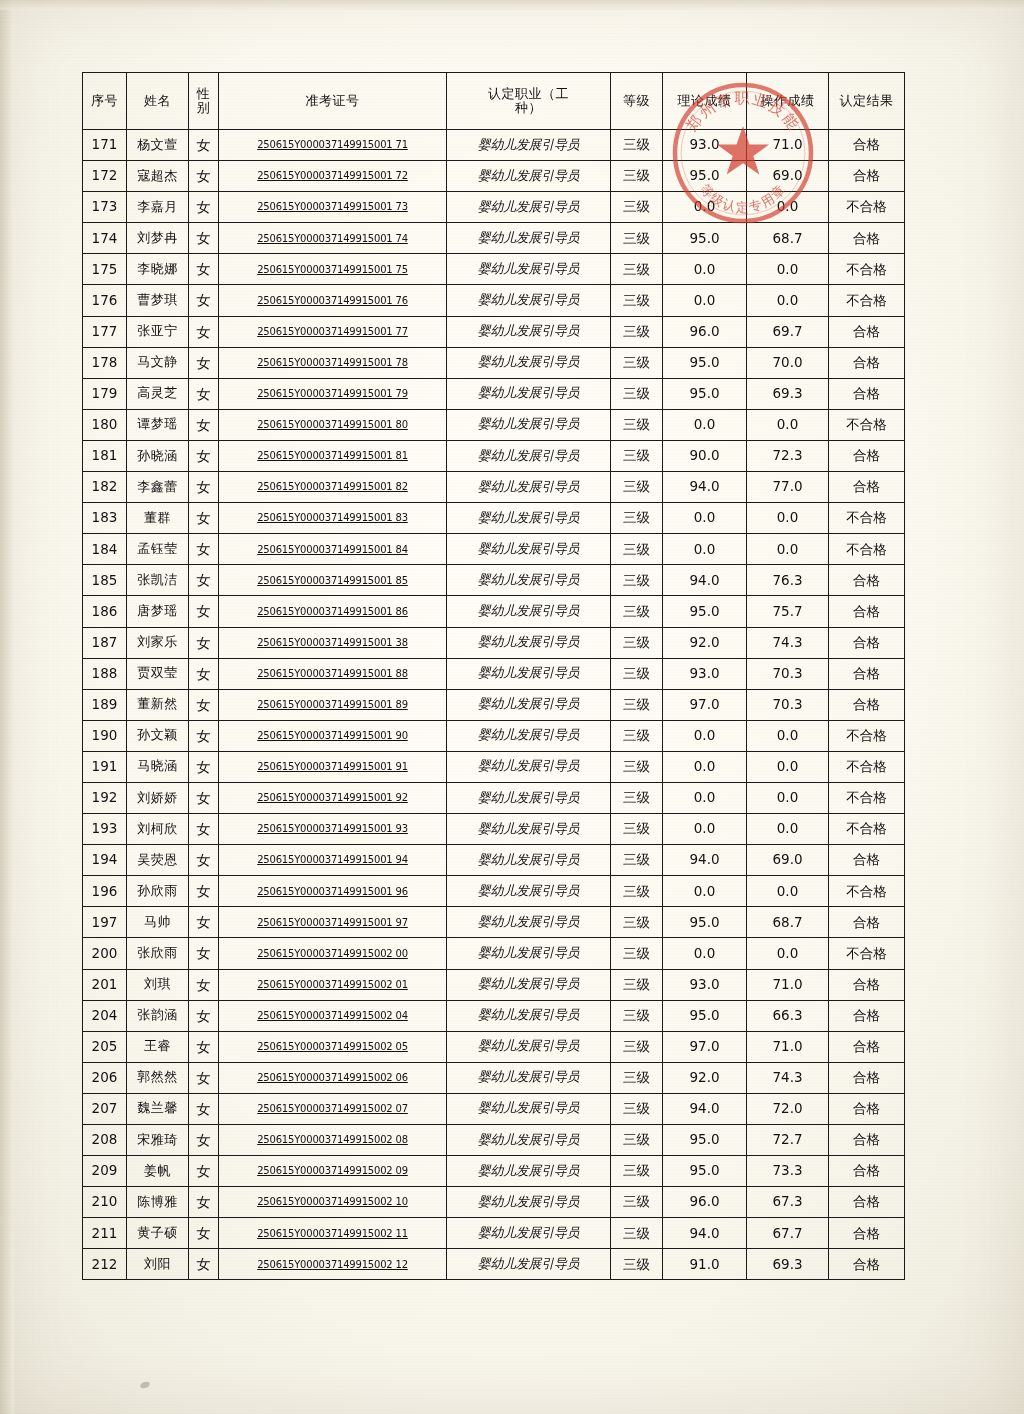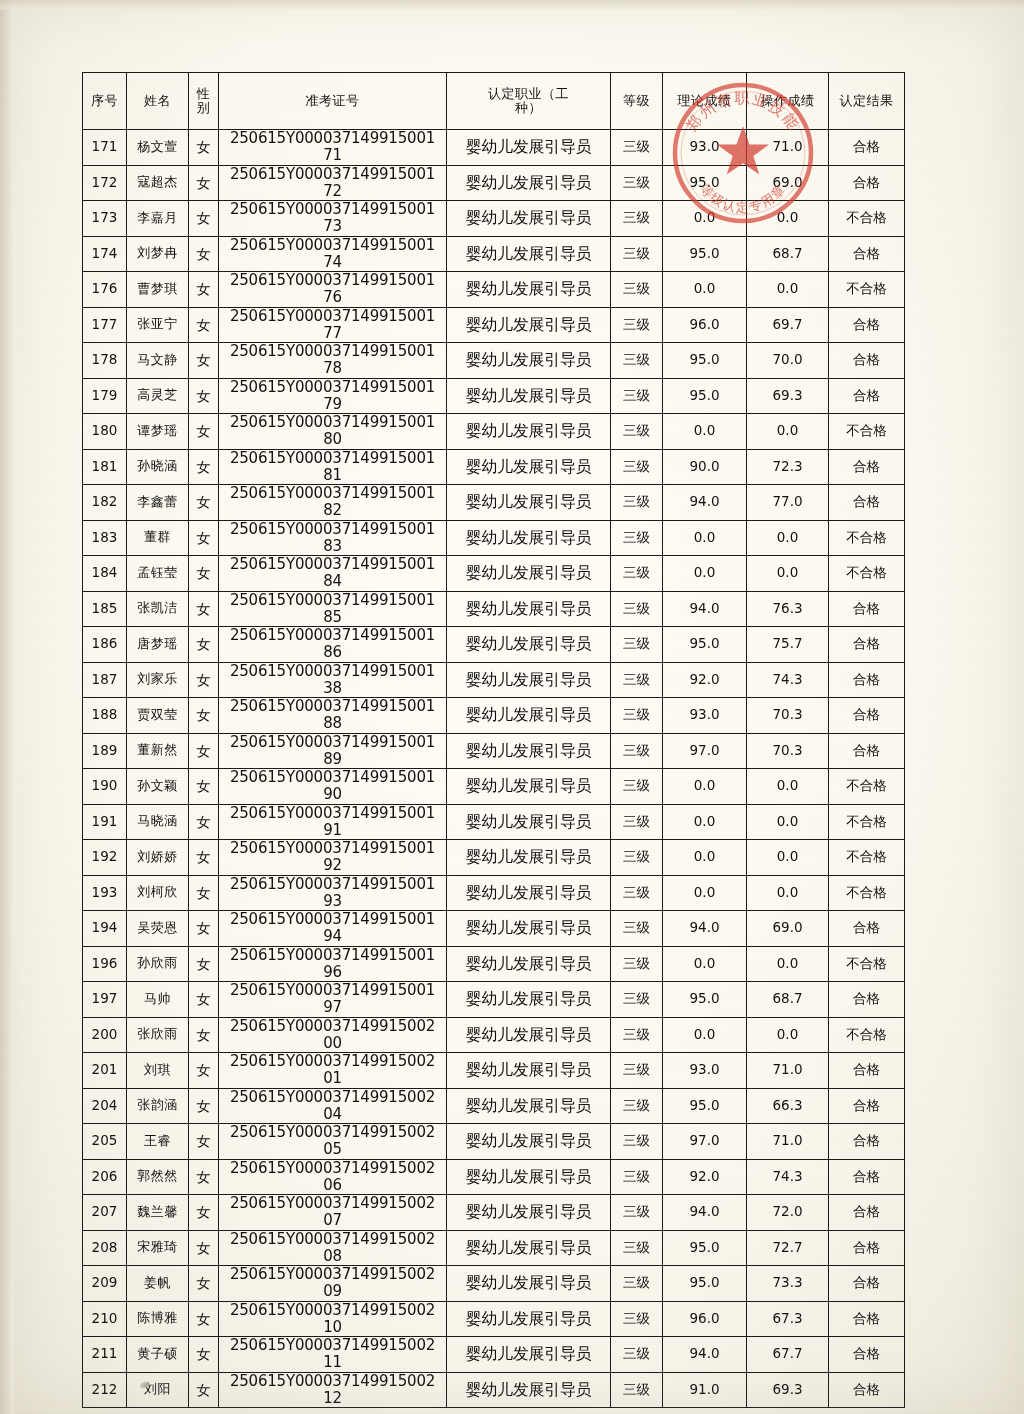--- a/index.html
+++ b/index.html
@@ -73,22 +73,22 @@
   col.c-name   { width: 62px; }
   col.c-sex    { width: 30px; }
   col.c-admit  { width: 228px; }
   col.c-occ    { width: 164px; }
   col.c-level  { width: 52px; }
   col.c-theory { width: 84px; }
   col.c-oper   { width: 82px; }
   col.c-result { width: 76px; }
 
   td.seq, td.level, td.theory, td.oper, td.result { font-size: 13.5px; }
-  td.admit { font-size: 15px; letter-spacing: -0.2px; }
-  td.occ   { font-size: 16px; letter-spacing: -0.3px; }
+  td.admit { font-size: 10px; letter-spacing: -0.2px; text-decoration: underline; }
+  td.occ   { font-size: 13px; letter-spacing: -0.3px; font-style: italic; }
   td.name  { font-size: 13px; letter-spacing: .5px; }
   td.sex   { font-size: 14px; }
   td.theory, td.oper { font-family: "DejaVu Sans", "Liberation Sans", sans-serif; }
 
   th .vstack {
     display: block;
     line-height: 1.05;
   }
 
   
@@ -200,20 +200,31 @@
             <td class="name">刘梦冉</td>
             <td class="sex">女</td>
             <td class="admit">250615Y000037149915001 74</td>
             <td class="occ">婴幼儿发展引导员</td>
             <td class="level">三级</td>
             <td class="theory">95.0</td>
             <td class="oper">68.7</td>
             <td class="result">合格</td>
           </tr>
           <tr>
+            <td class="seq">175</td>
+            <td class="name">李晓娜</td>
+            <td class="sex">女</td>
+            <td class="admit">250615Y000037149915001 75</td>
+            <td class="occ">婴幼儿发展引导员</td>
+            <td class="level">三级</td>
+            <td class="theory">0.0</td>
+            <td class="oper">0.0</td>
+            <td class="result">不合格</td>
+          </tr>
+          <tr>
             <td class="seq">176</td>
             <td class="name">曹梦琪</td>
             <td class="sex">女</td>
             <td class="admit">250615Y000037149915001 76</td>
             <td class="occ">婴幼儿发展引导员</td>
             <td class="level">三级</td>
             <td class="theory">0.0</td>
             <td class="oper">0.0</td>
             <td class="result">不合格</td>
           </tr>

